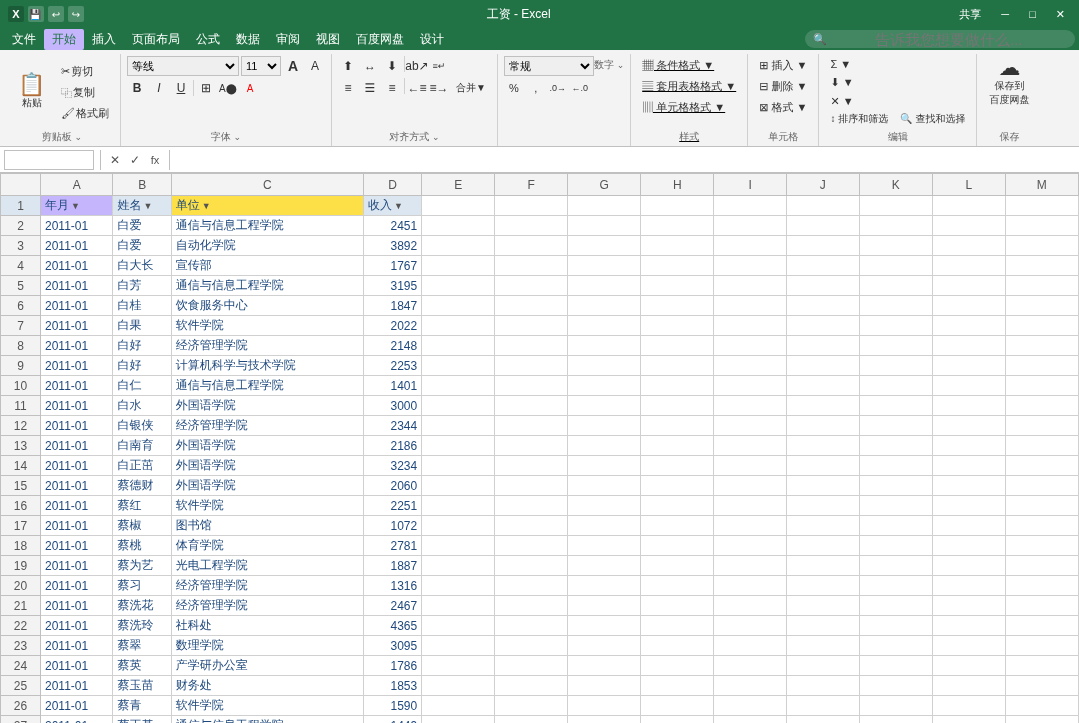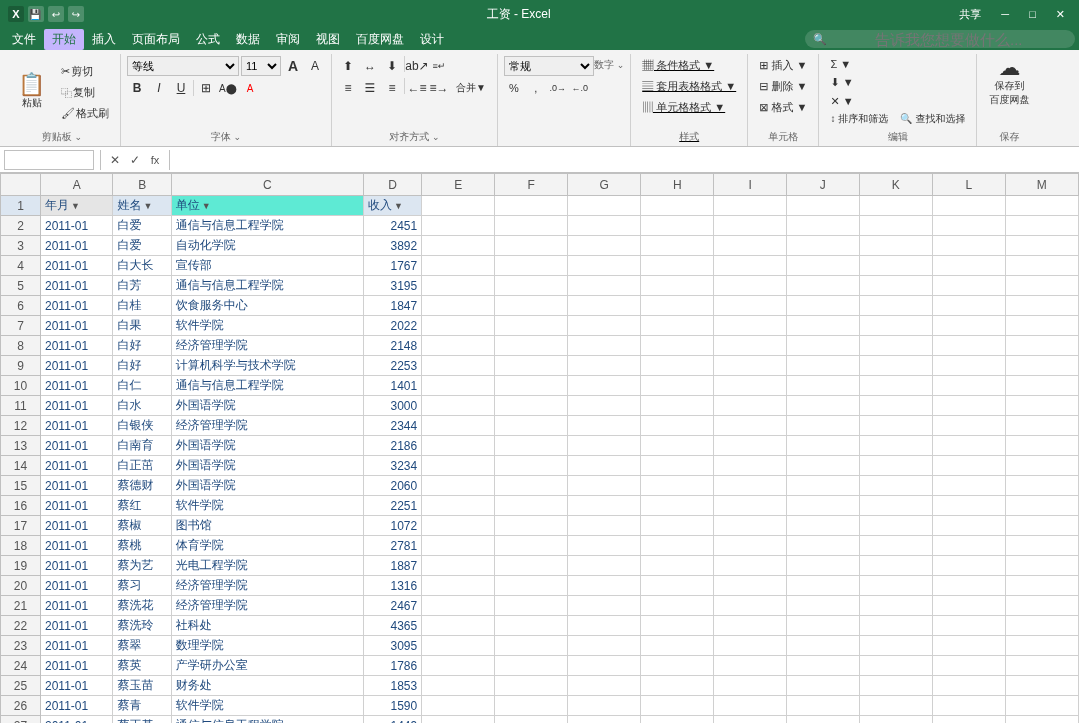--- a/index.html
+++ b/index.html
@@ -409,23 +409,23 @@
           <th class="col-header">I</th>
           <th class="col-header">J</th>
           <th class="col-header">K</th>
           <th class="col-header">L</th>
           <th class="col-header">M</th>
         </tr>
       </thead>
       <tbody id="sheet-body">
       <tr class="header-row">
             <th class="row-header">1</th>
-            <td class="year-col" style="background: #e5e5e5;"><span>年月</span><span class="filter-btn">▼</span></td>
+            <td class="year-col" style="background: #c4b5fd;"><span>年月</span><span class="filter-btn">▼</span></td>
             <td class="name-col" style="background: rgb(220, 230, 241);"><span>姓名</span><span class="filter-btn">▼</span></td>
-            <td class="dept-col" style="background: #5eead4;"><span>单位</span><span class="filter-btn">▼</span></td>
+            <td class="dept-col" style="background: #fde047;"><span>单位</span><span class="filter-btn">▼</span></td>
             <td class="income-col" style="background: rgb(220, 230, 241); text-align: left;"><span>收入</span><span class="filter-btn">▼</span></td>
             <td></td>
             <td></td>
             <td></td>
             <td></td>
             <td></td>
             <td></td>
             <td></td>
             <td></td>
             <td></td>

